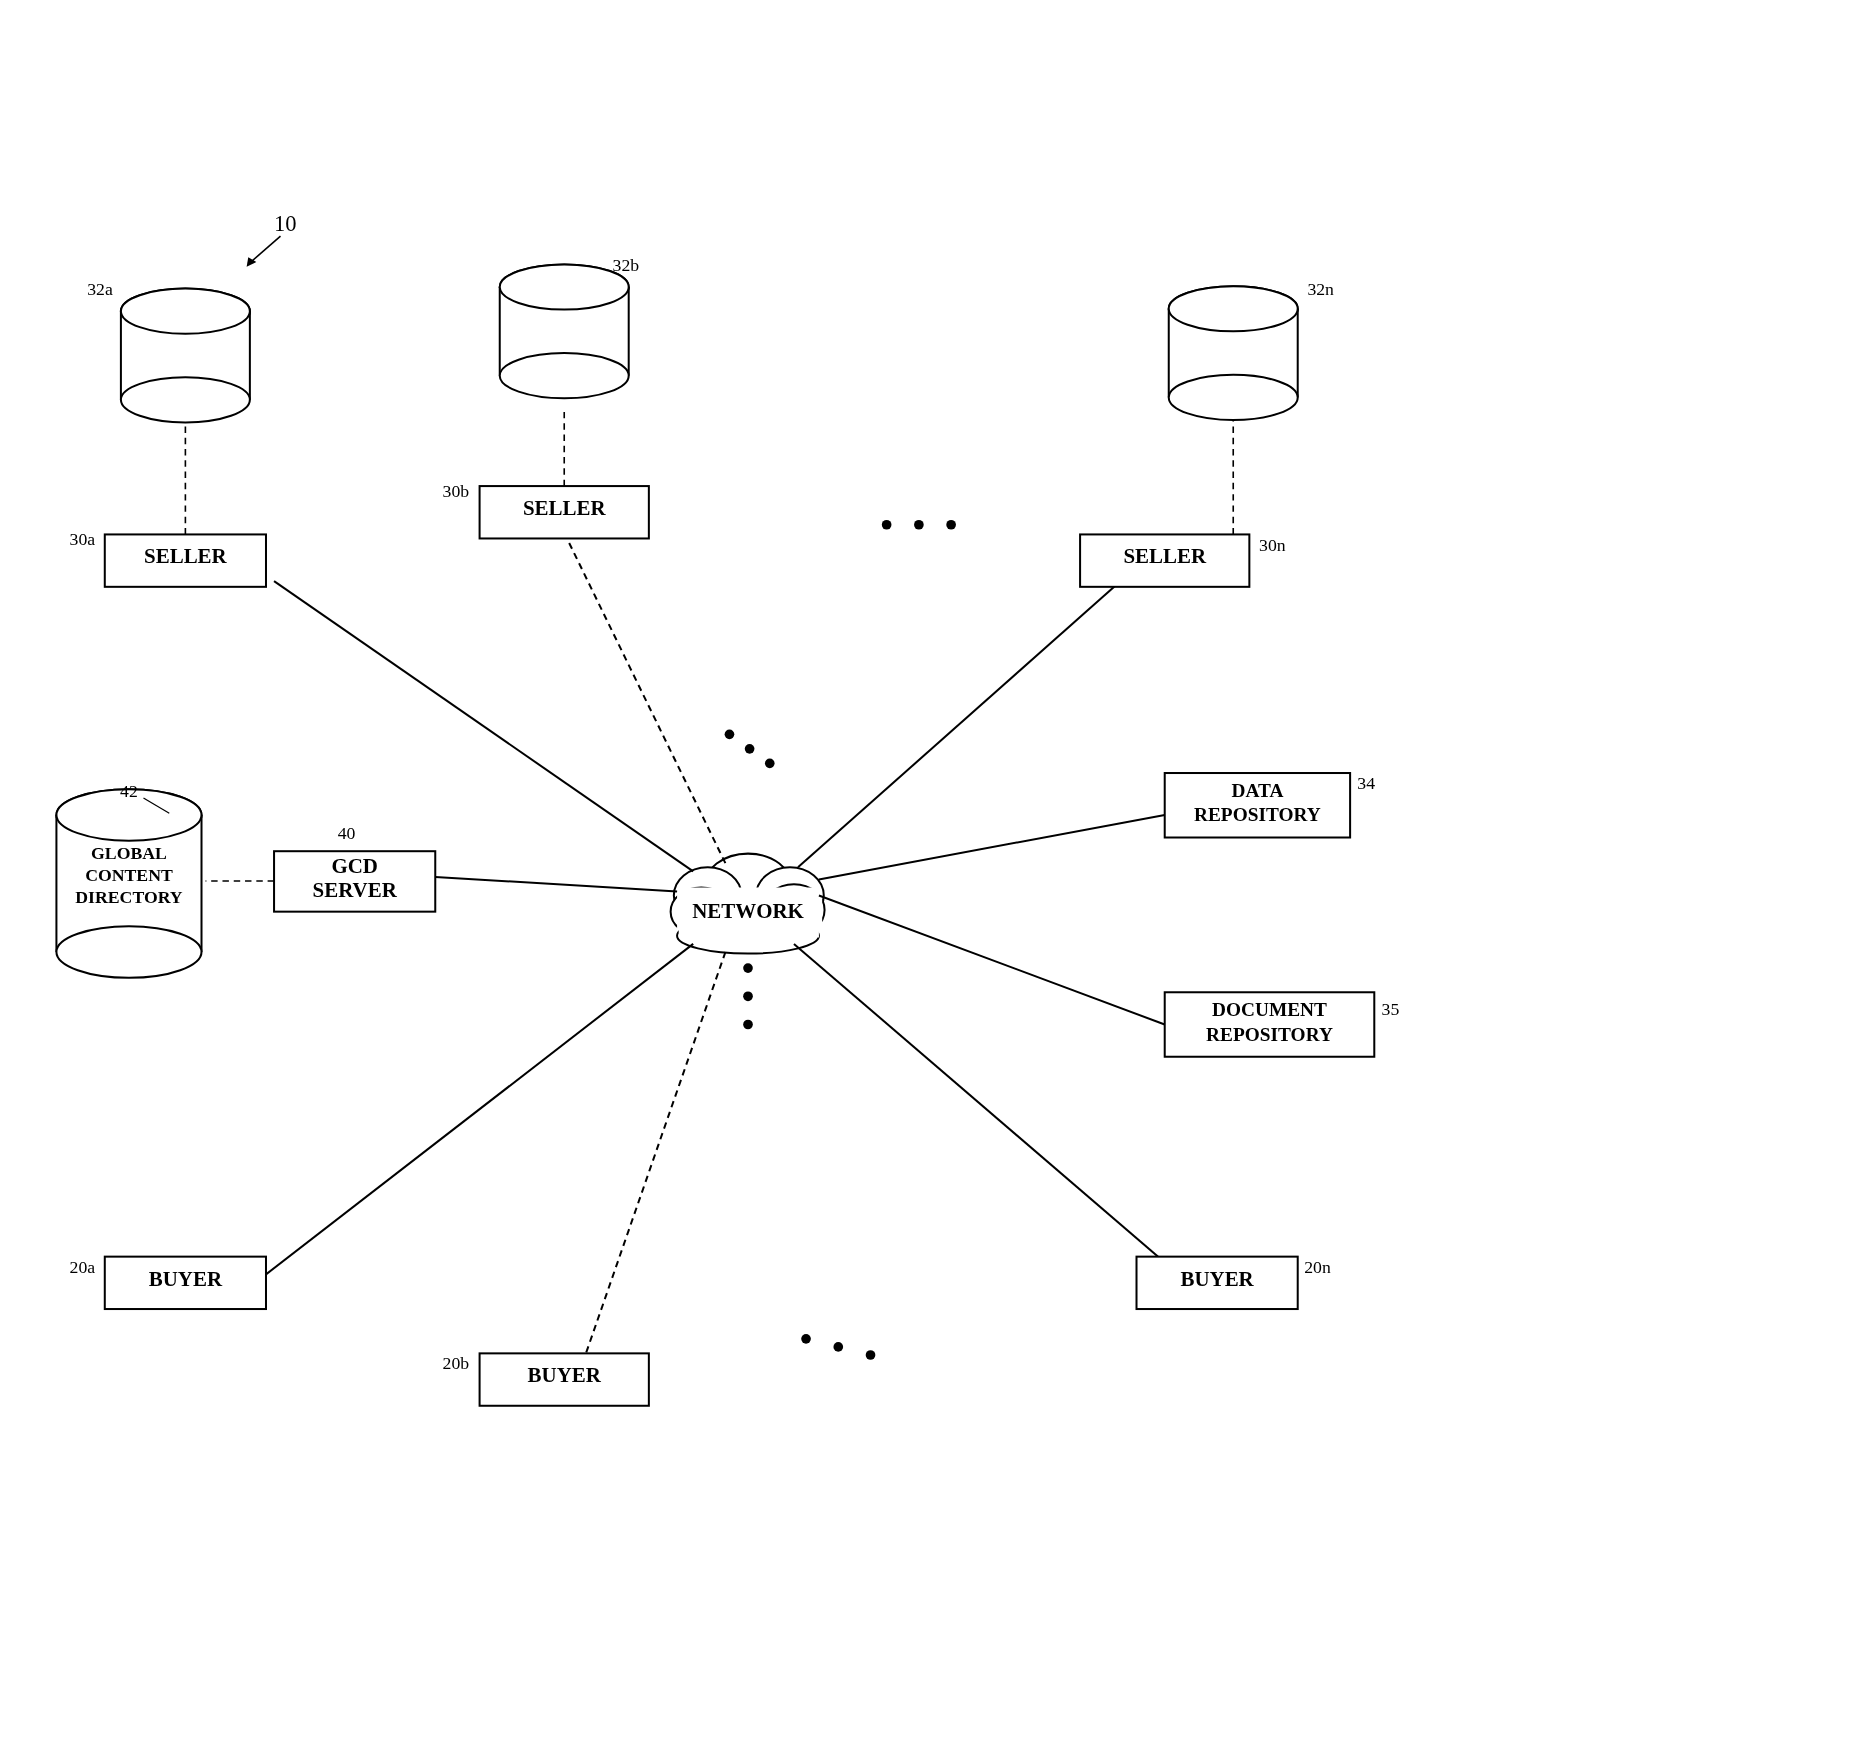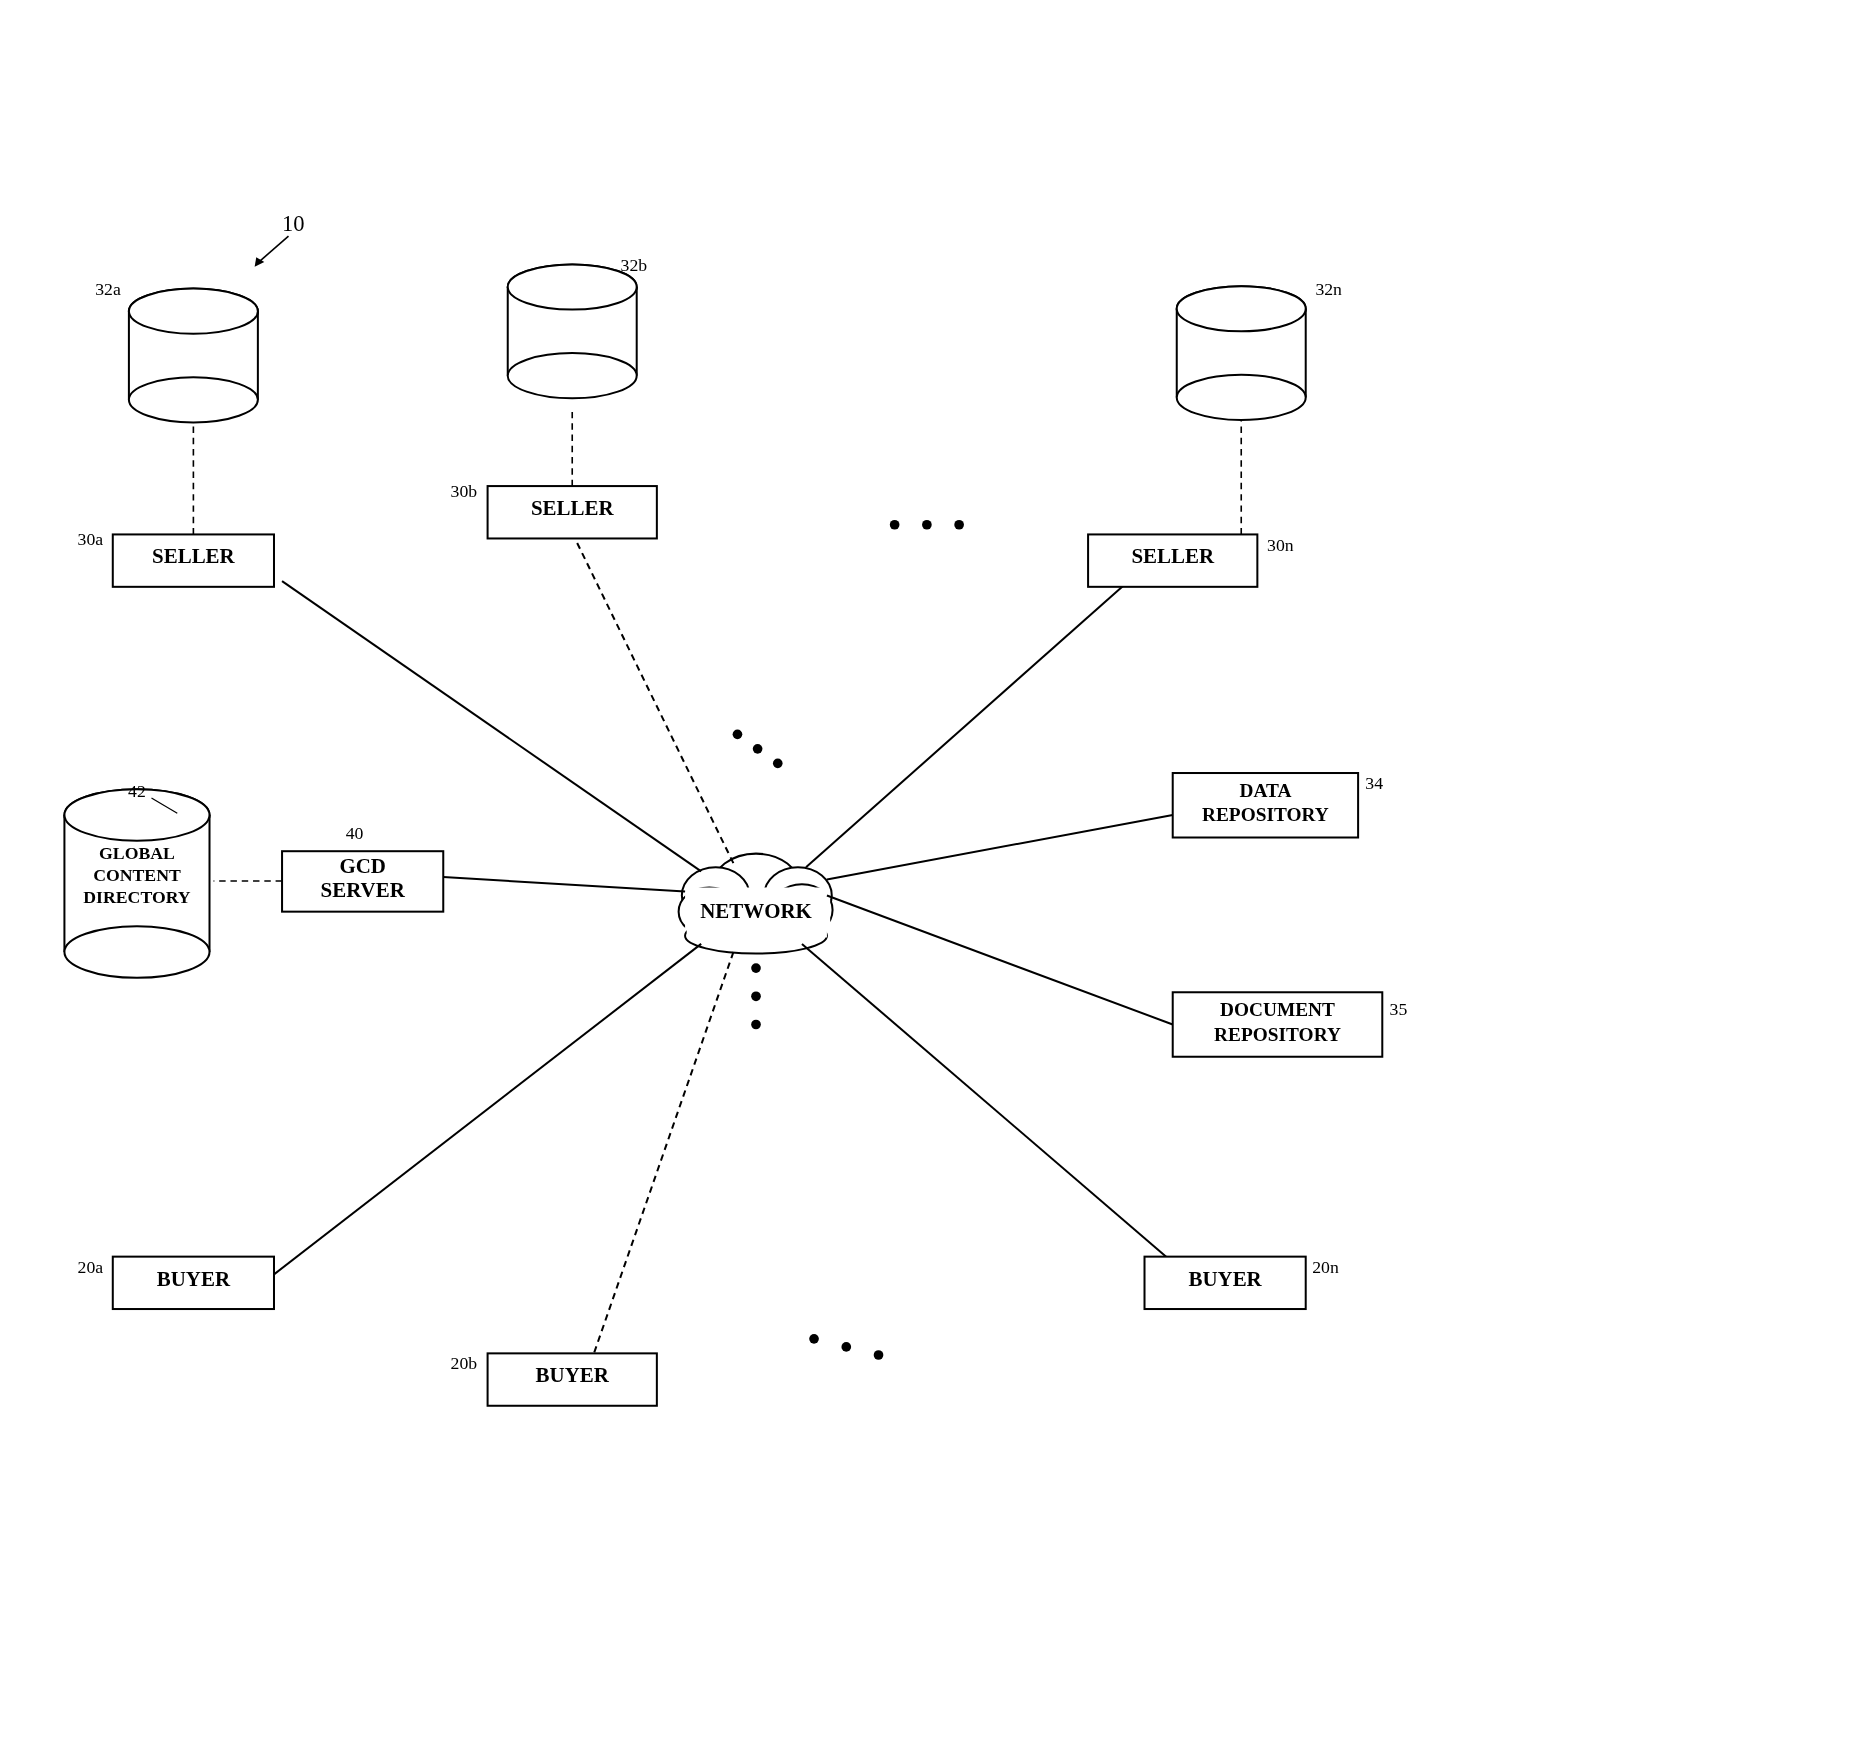--- a/index.html
+++ b/index.html
@@ -6,21 +6,21 @@
     body {
       background: #fff;
       width: 1856px;
       height: 1754px;
       position: relative;
       overflow: hidden;
       font-family: 'Times New Roman', Times, serif;
     }
     .diagram-container {
       position: absolute;
-      top: 0; left: 8px;
+      top: 0; left: 0;
       width: 1496px;
       height: 1754px;
     }
     svg {
       width: 100%;
       height: 100%;
     }
   </style>
 </head>
 <body>

